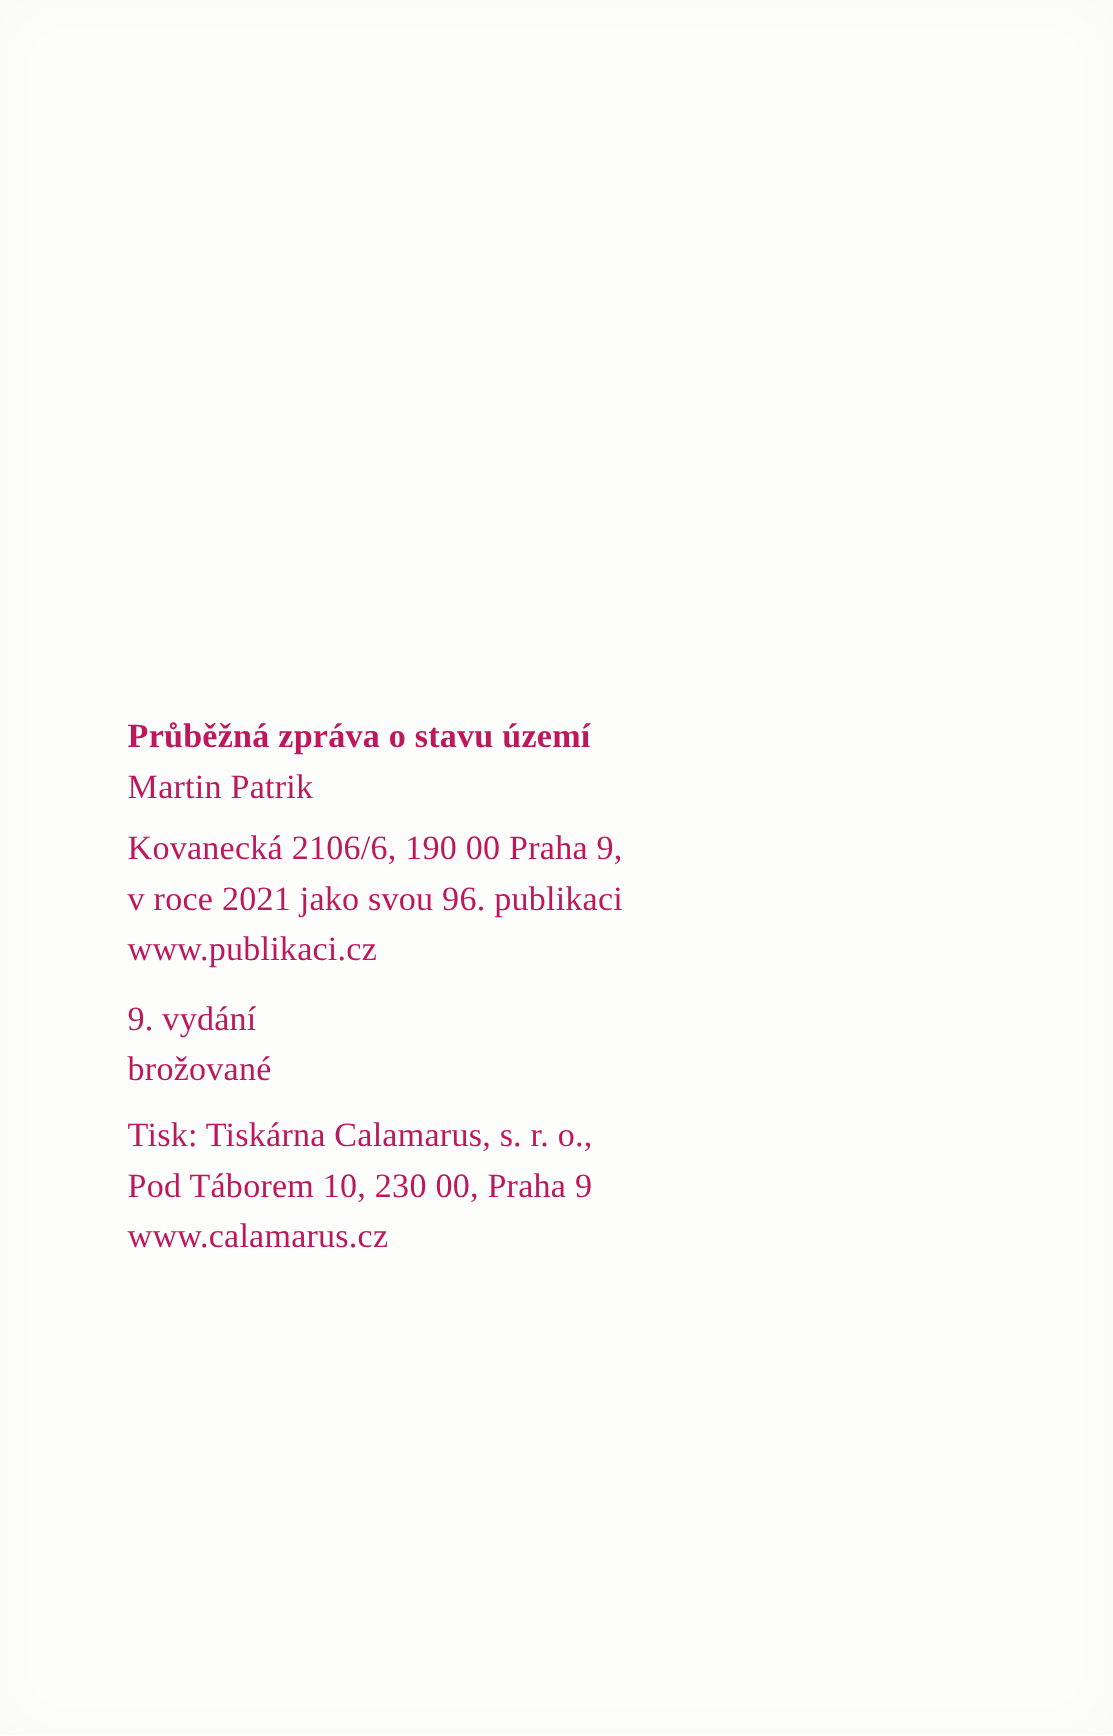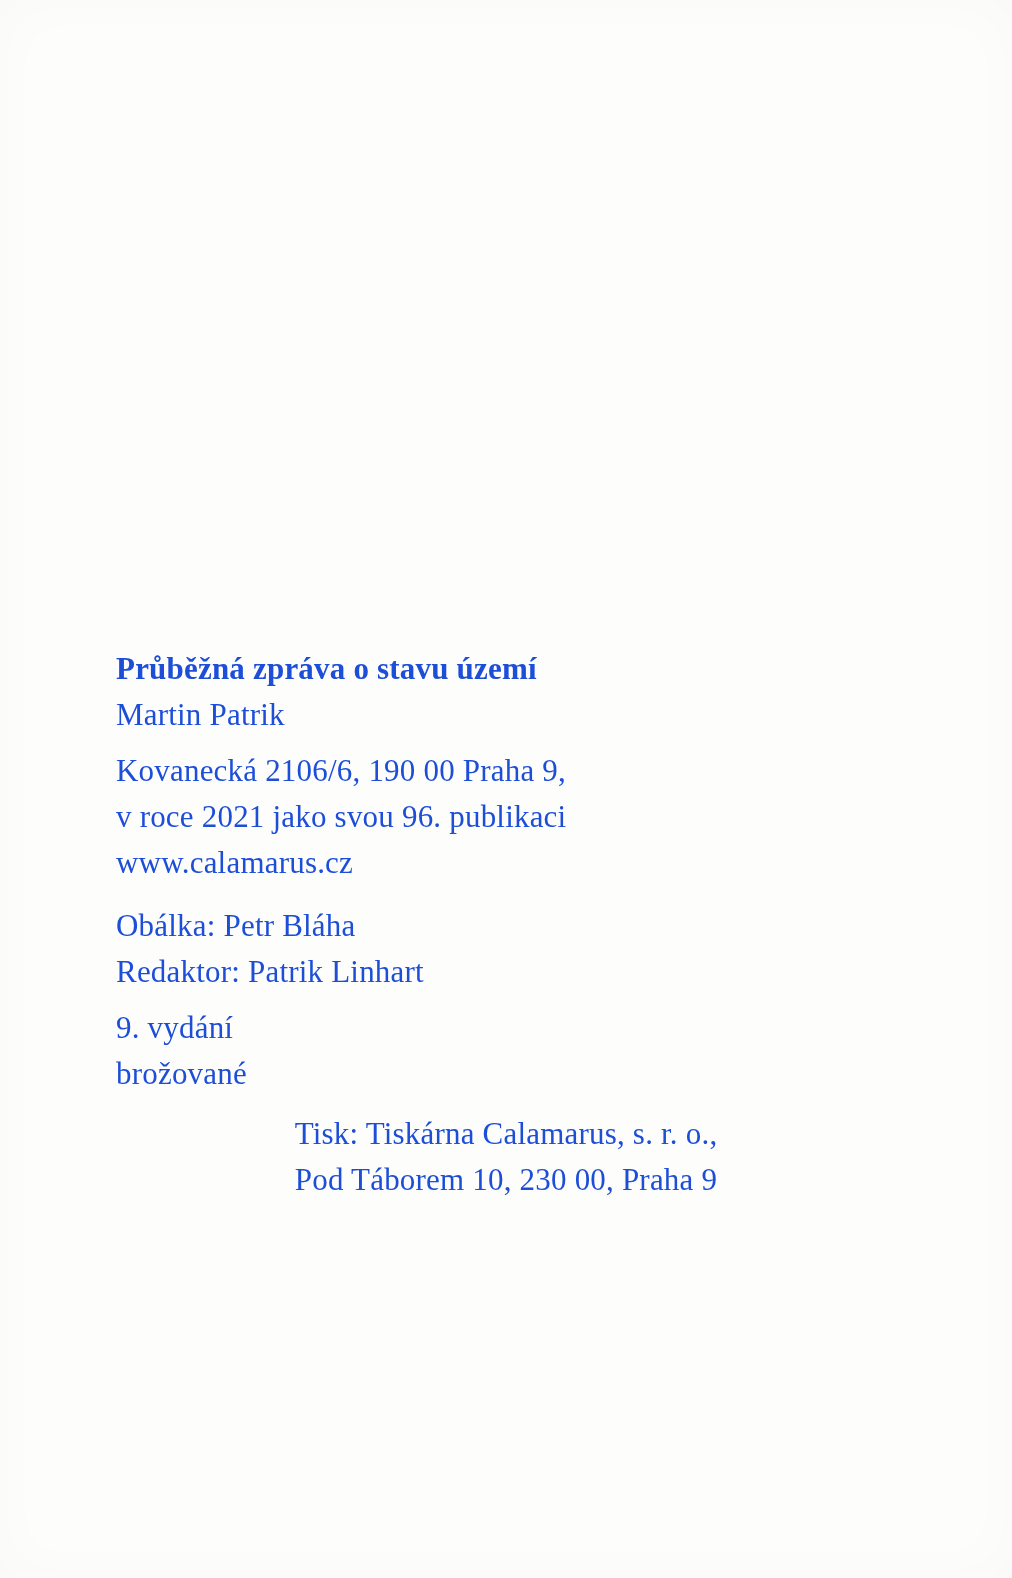--- a/index.html
+++ b/index.html
@@ -26,60 +26,57 @@
   .colophon {
     position: absolute;
     left: 116px;
     top: 646px;
     width: 780px;
   }
   .colophon p {
     margin: 0;
     font-size: 31px;
     line-height: 46px;
-    color: #1d4ed8;
+    color: #be185d;
     letter-spacing: 0.2px;
   }
   .block-title    { margin-bottom: 10px; }
   .block-publisher{ margin-bottom: 17px; }
   .block-credits  { margin-bottom: 10px; }
   .block-details  { margin-bottom: 14px; }
-  .block-print    { margin-bottom: 42px; text-align: center; }
+  .block-print    { margin-bottom: 42px; }
   .title-line {
     font-weight: 700;
     color: #2d2b2c;
   }
 </style>
 </head>
 <body>
 
 <div class="page">
   <div class="colophon">
 
     <div class="block-title">
       <p class="title-line">Průběžná zpráva o stavu území</p>
       <p>Martin Patrik</p>
     </div>
 
     <div class="block-publisher">
       <p>Kovanecká 2106/6, 190 00 Praha 9,</p>
       <p>v roce 2021 jako svou 96. publikaci</p>
-      <p>www.calamarus.cz</p>
+      <p>www.publikaci.cz</p>
     </div>
 
-    <div class="block-credits">
-      <p>Obálka: Petr Bláha</p>
-      <p>Redaktor: Patrik Linhart</p>
-    </div>
 
     <div class="block-details">
       <p>9. vydání</p>
       <p>brožované</p>
     </div>
 
     <div class="block-print">
       <p>Tisk: Tiskárna Calamarus, s. r. o.,</p>
       <p>Pod Táborem 10, 230 00, Praha 9</p>
+      <p>www.calamarus.cz</p>
     </div>
 
 
   </div>
 </div>
 
 </body></html>

